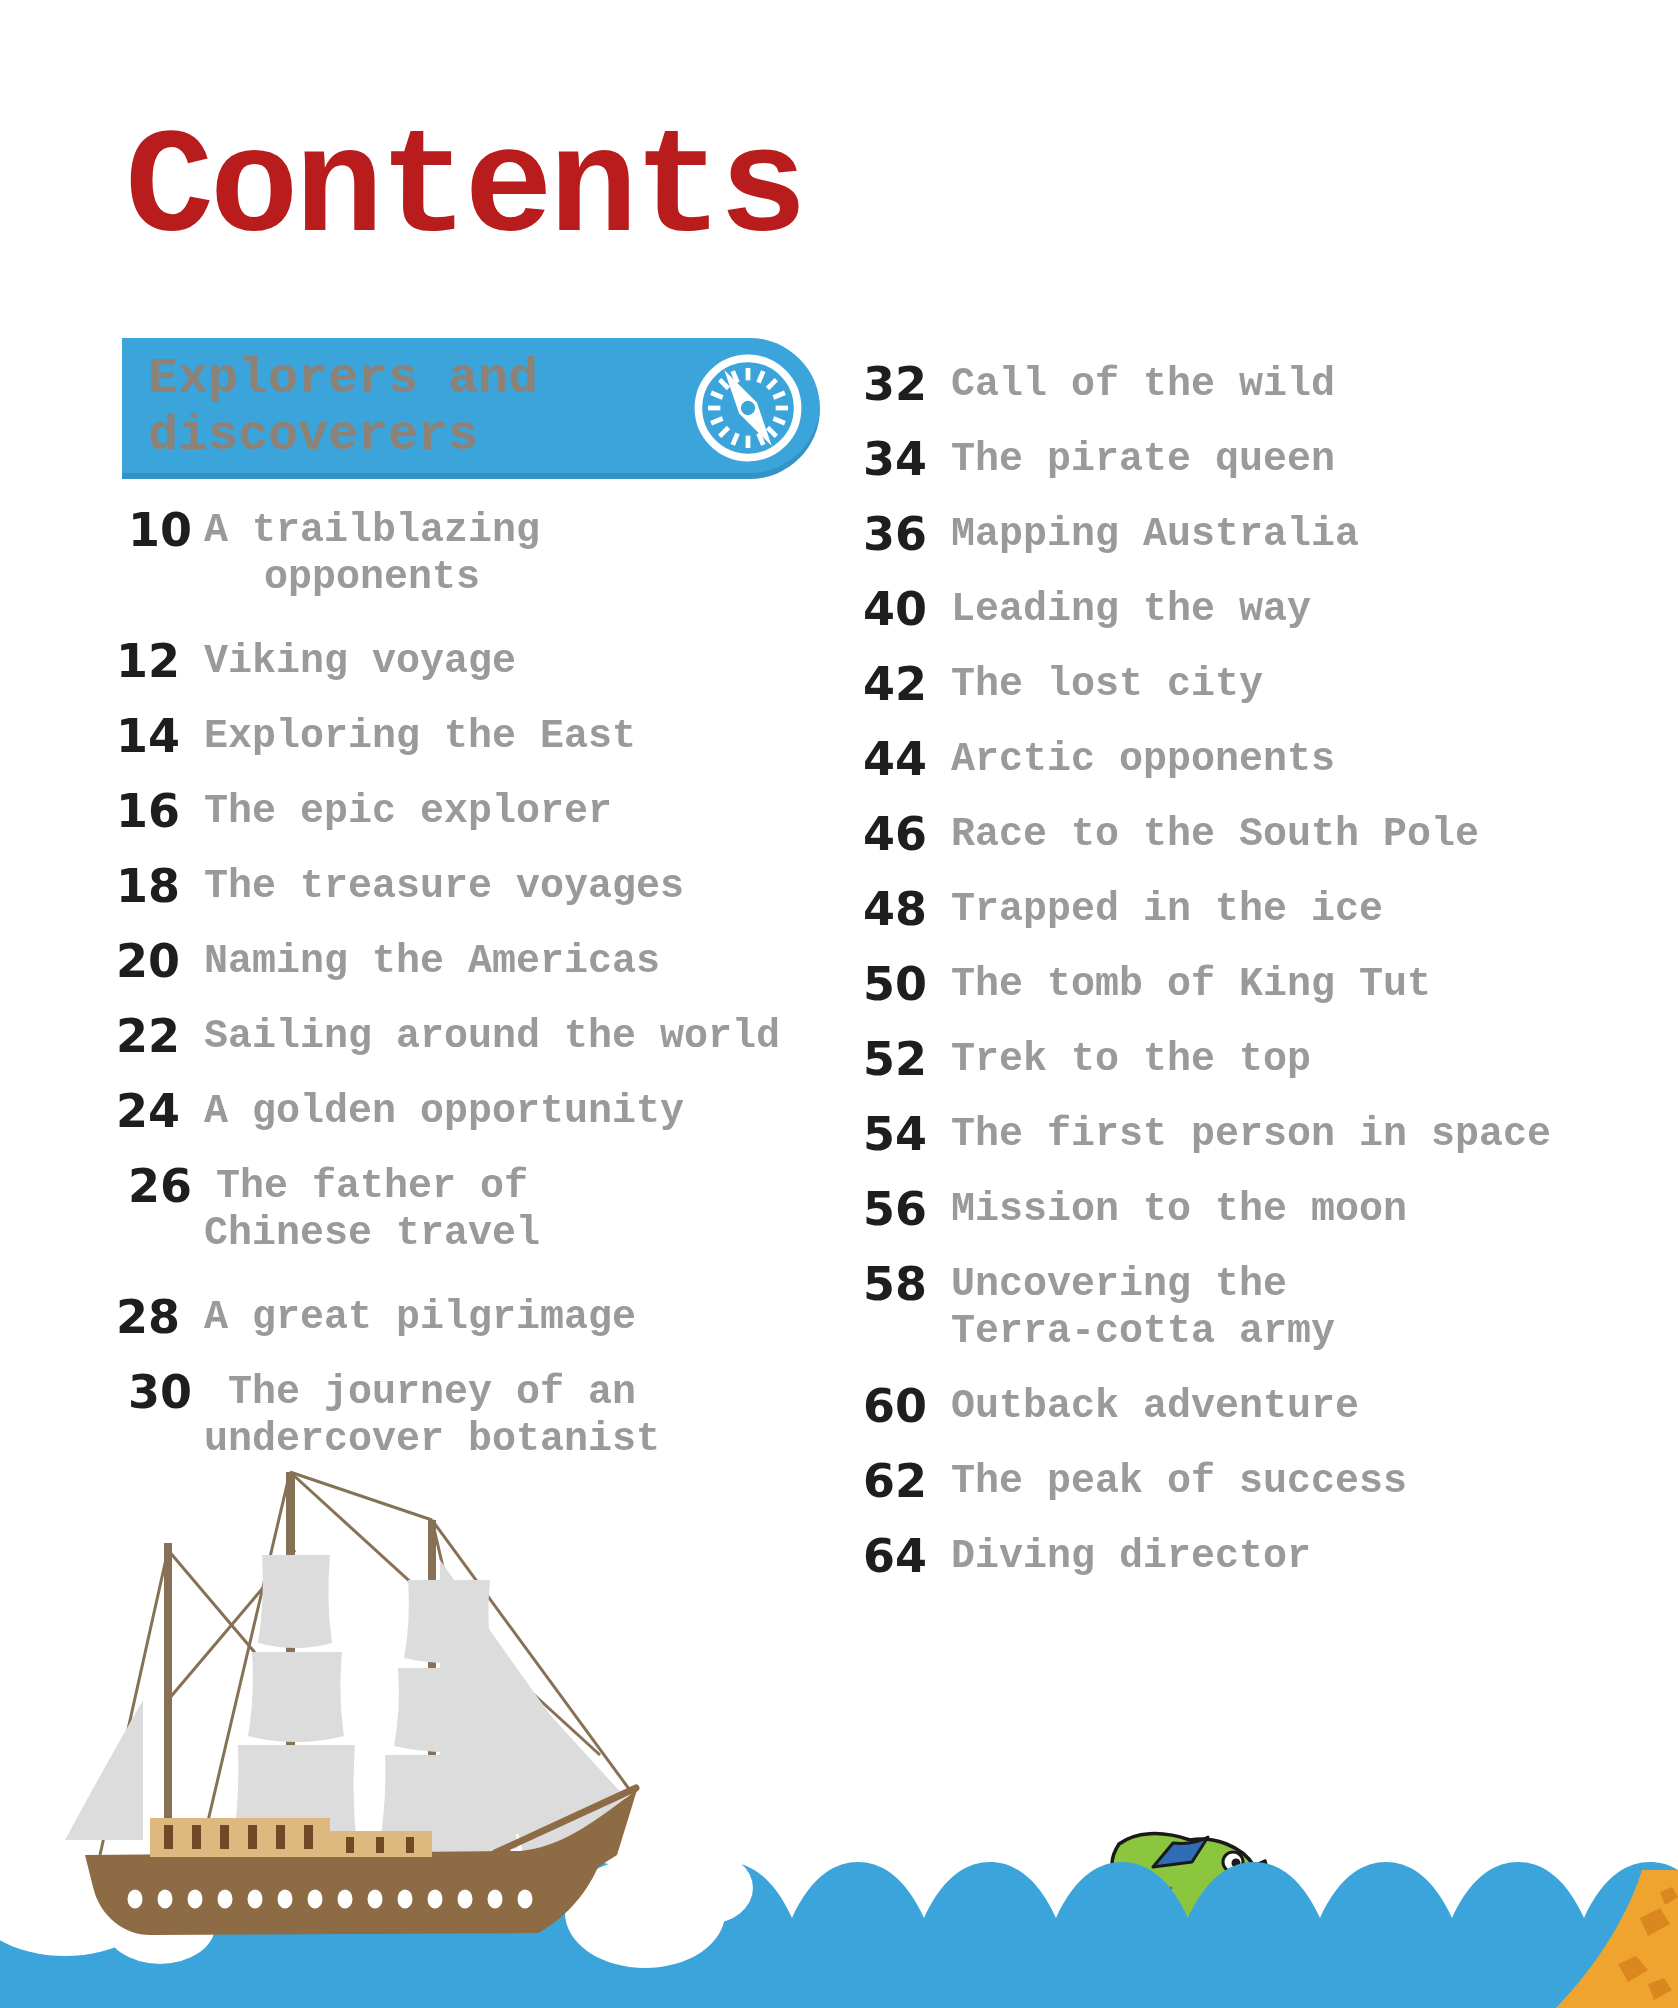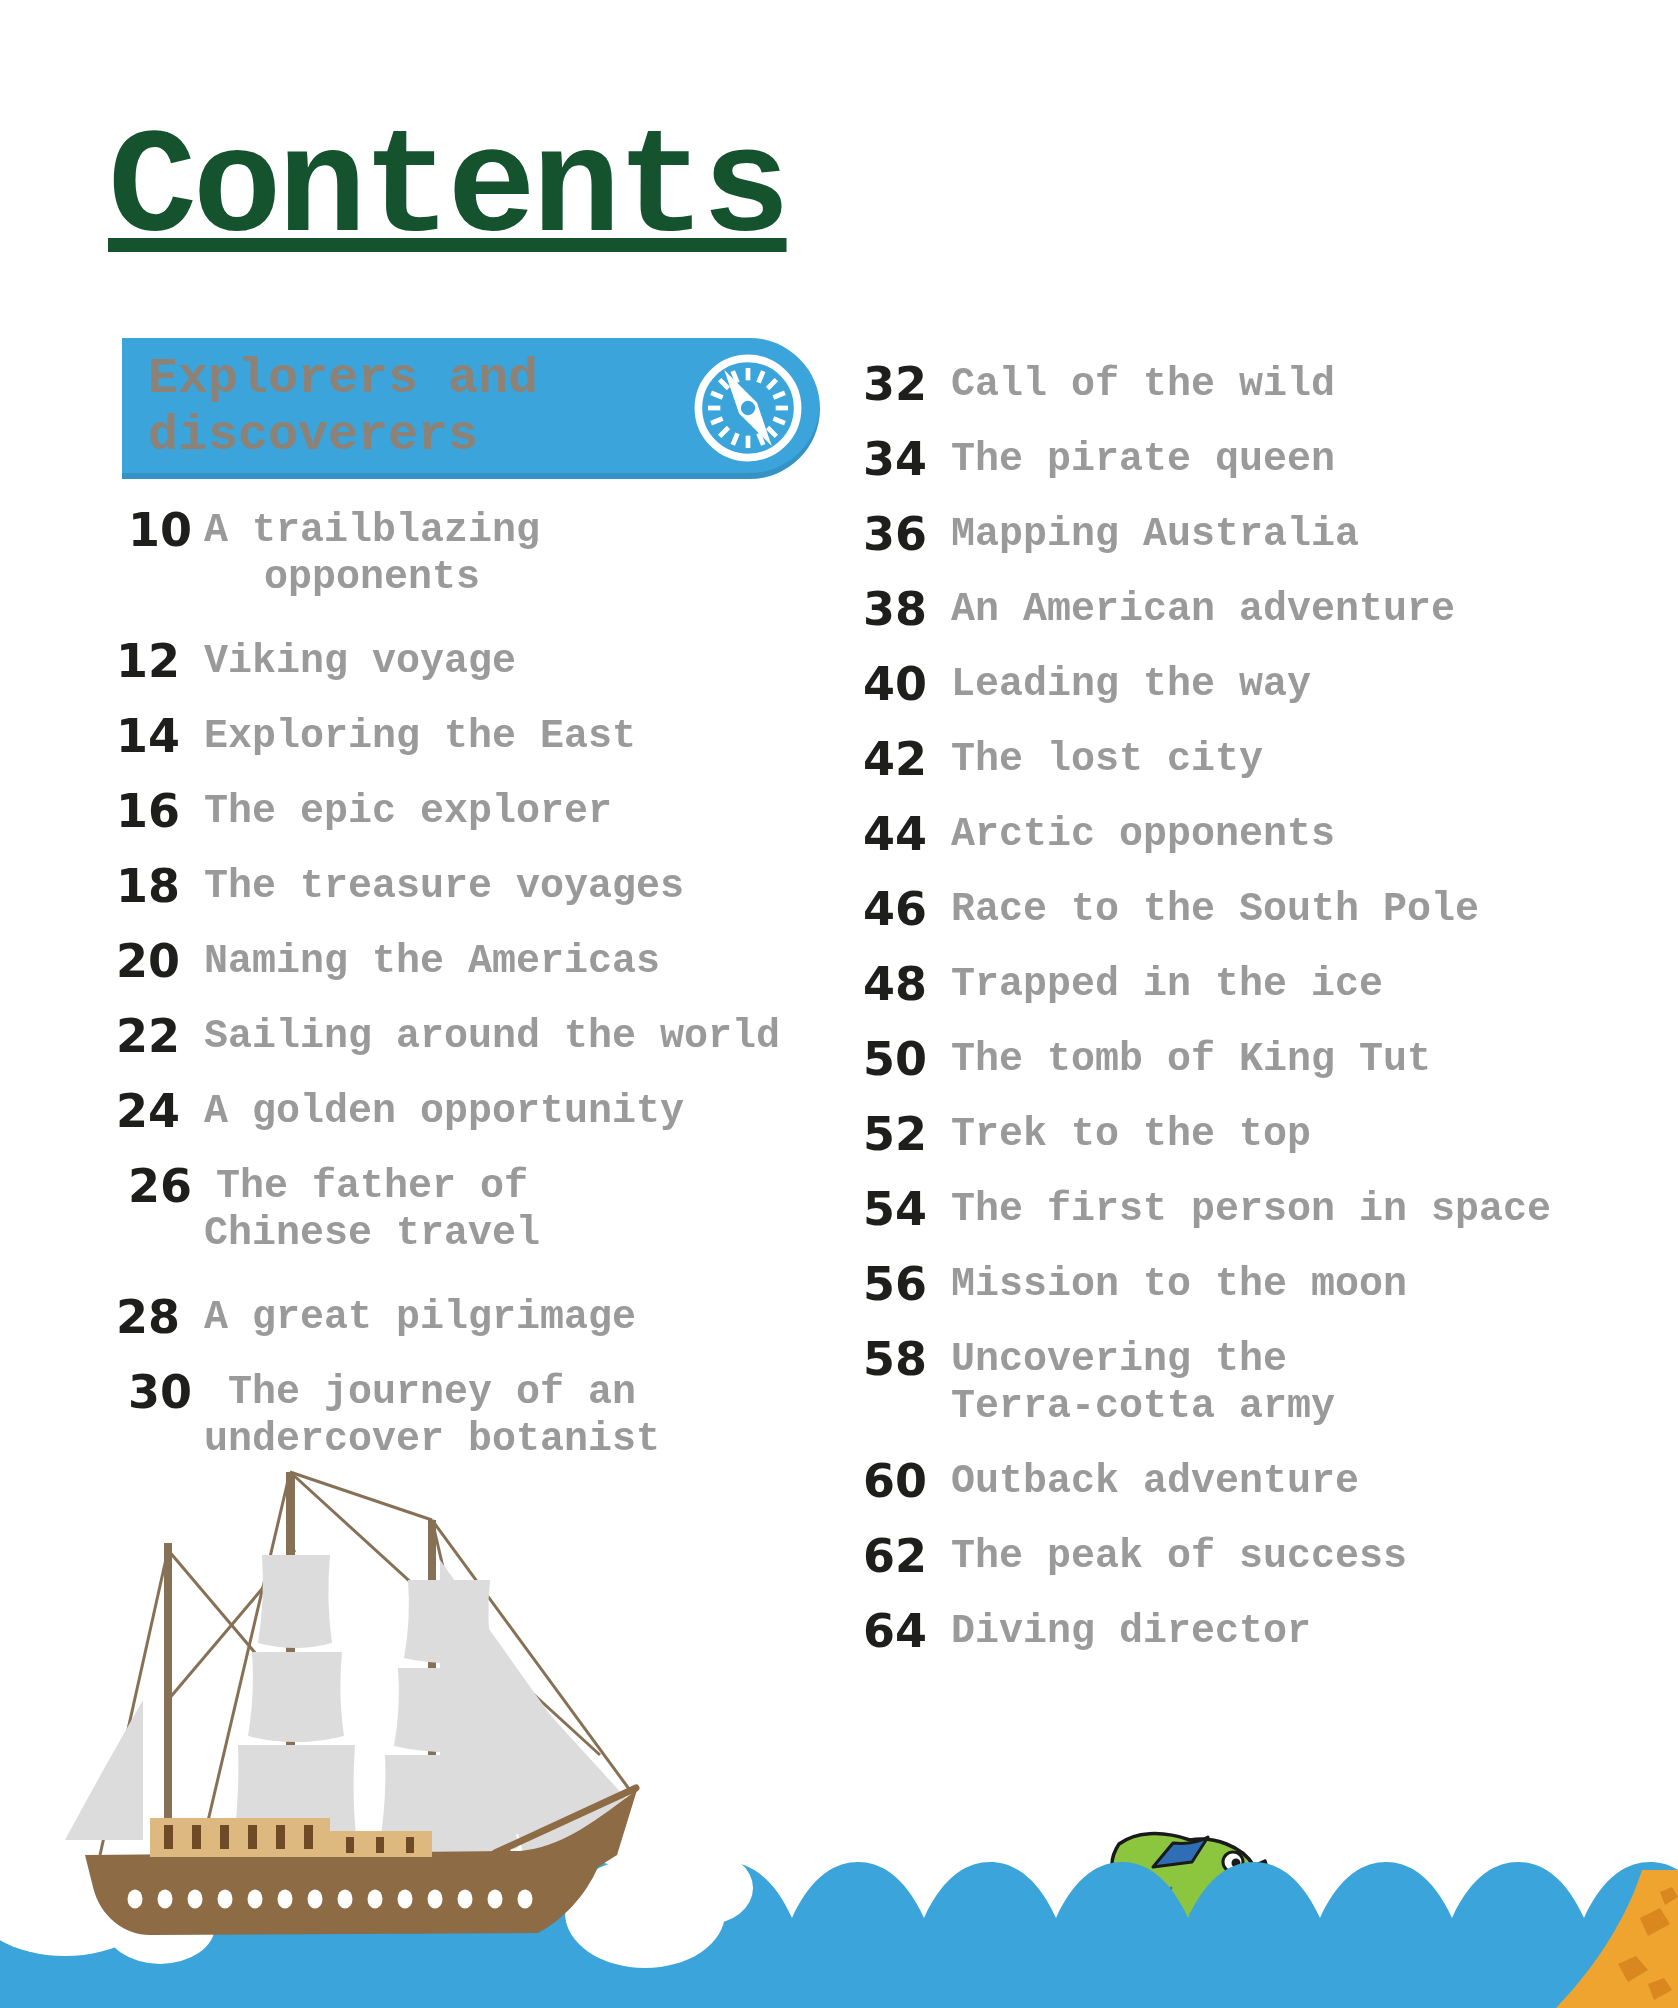--- a/index.html
+++ b/index.html
@@ -1,23 +1,23 @@
 <!DOCTYPE html>
 <html><head>
 <meta charset="utf-8">
 <style>
   html,body{margin:0;padding:0;}
   body{
     width:1678px;height:2008px;position:relative;background:#ffffff;
     font-family:"Liberation Mono",monospace;overflow:hidden;
   }
   .title{
-    position:absolute;left:108px;top:110px;
+    position:absolute;left:125px;top:110px;
     font:700 148px/1.1 "Liberation Mono",monospace;
-    color:#14532d;letter-spacing:-4px;white-space:nowrap;text-decoration:underline;
+    color:#b91c1c;letter-spacing:-4px;white-space:nowrap;
   }
   .banner{
     position:absolute;left:122px;top:338px;width:698px;height:141px;
     background:#3aa4db;border-radius:0 71px 71px 0;
     box-shadow:inset 0 -6px 0 rgba(0,0,0,0.10);
   }
   .banner-text{
     position:absolute;left:26px;top:12px;
     font:700 50px/57px "Liberation Mono",monospace;
     color:#8e8276;white-space:pre-line;
@@ -135,24 +135,20 @@
     </div>
   <div class="row">
       <span class="num">34</span>
       <span class="lbl">The pirate queen</span>
     </div>
   <div class="row">
       <span class="num">36</span>
       <span class="lbl">Mapping Australia</span>
     </div>
   <div class="row">
-      <span class="num">38</span>
-      <span class="lbl">An American adventure</span>
-    </div>
-  <div class="row">
       <span class="num">40</span>
       <span class="lbl">Leading the way</span>
     </div>
   <div class="row">
       <span class="num">42</span>
       <span class="lbl">The lost city</span>
     </div>
   <div class="row">
       <span class="num">44</span>
       <span class="lbl">Arctic opponents</span>

